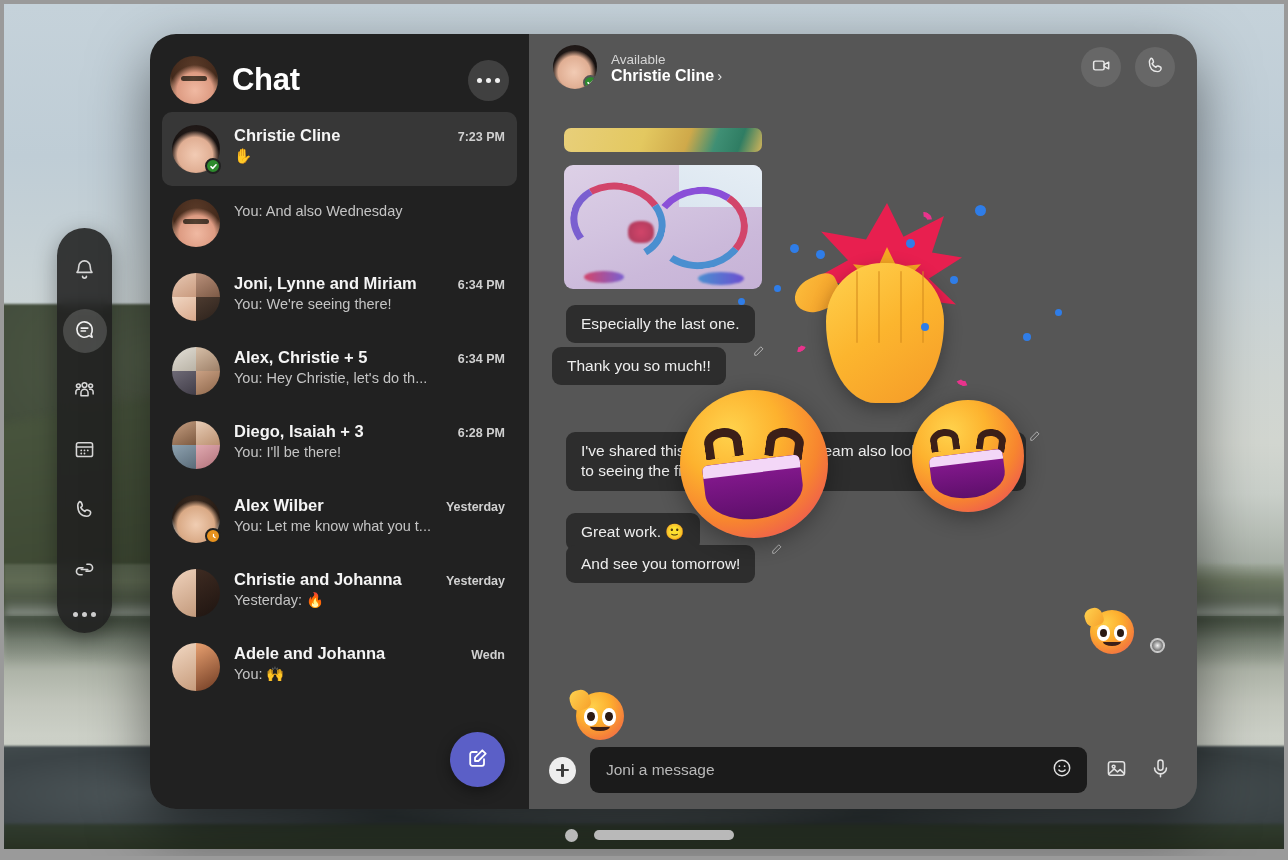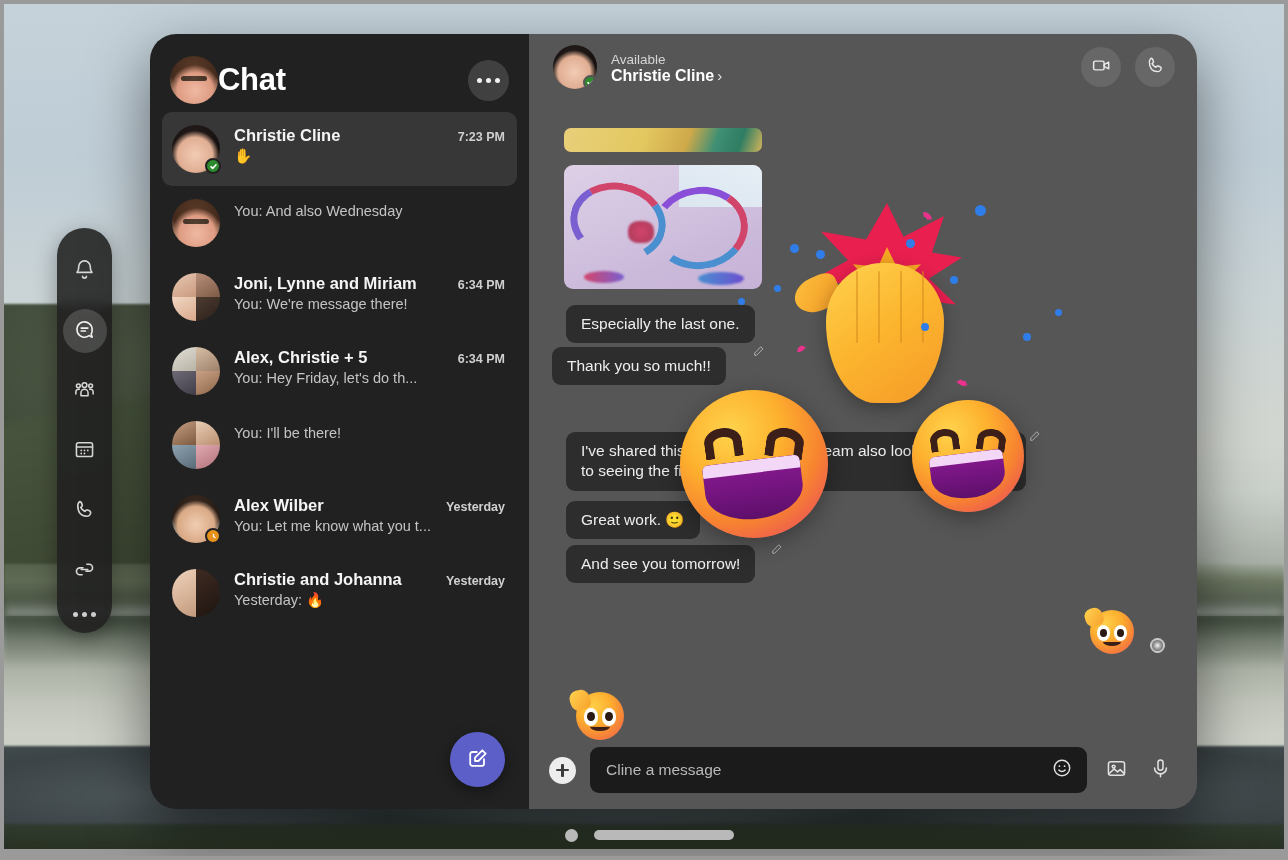--- a/index.html
+++ b/index.html
@@ -106,21 +106,21 @@
   }
 
   
   #sidebar {
     width:379px; height:100%;
     background:#212121;
     position:relative;
     display:flex; flex-direction:column;
   }
   #sidebar-header {
-    display:flex; align-items:center; padding:22px 20px 8px 20px; 
+    display:flex; align-items:center; padding:22px 20px 8px 20px; gap:14px;
   }
   .avatar {
     border-radius:50%; overflow:hidden; position:relative; flex:none;
     background:#5a4a42;
   }
   .av-megan {
     background:
       radial-gradient(circle at 52% 72%, #f0b9a2 0%, #dd9b82 42%, rgba(221,155,130,0) 60%),
       radial-gradient(circle at 50% 24%, #5a3a28 0%, #42291b 55%, rgba(66,41,27,0) 70%),
       linear-gradient(150deg,#8a6a52 0%, #6b4f3c 100%);
@@ -549,56 +549,60 @@
               <div style="background:linear-gradient(150deg,#f0d6c2,#d9a98c)"></div>
               <div style="background:linear-gradient(150deg,#4d3b30,#2b211b)"></div>
             </div>
           </div>
         </div>
         <div class="ci-body">
           <div class="ci-top">
             <span class="ci-name">Joni, Lynne and Miriam</span>
             <span class="ci-time">6:34 PM</span>
           </div>
-          <div class="ci-preview">You: We're message there!</div>
+          <div class="ci-preview">You: We're seeing there!</div>
         </div>
       </div>
 
       <div class="chat-item">
         <div class="ci-avatar">
           <div class="pic">
             <div class="mosaic g4">
               <div style="background:linear-gradient(150deg,#e4e0d8,#b9b3a6)"></div>
               <div style="background:linear-gradient(150deg,#d6bfa8,#9e8068)"></div>
               <div style="background:linear-gradient(150deg,#6e6a76,#413d48)"></div>
               <div style="background:linear-gradient(150deg,#caa184,#8b6448)"></div>
             </div>
           </div>
         </div>
         <div class="ci-body">
           <div class="ci-top">
             <span class="ci-name">Alex, Christie + 5</span>
             <span class="ci-time">6:34 PM</span>
           </div>
-          <div class="ci-preview">You: Hey Friday, let's do th...</div>
+          <div class="ci-preview">You: Hey Christie, let's do th...</div>
         </div>
       </div>
 
       <div class="chat-item">
         <div class="ci-avatar">
           <div class="pic">
             <div class="mosaic g4">
               <div style="background:linear-gradient(150deg,#c8a184,#7d5a40)"></div>
               <div style="background:linear-gradient(150deg,#e8cdb6,#bb9070)"></div>
               <div style="background:linear-gradient(150deg,#8ea2b0,#5a6b78)"></div>
               <div style="background:linear-gradient(150deg,#e0a9b0,#b07078)"></div>
             </div>
           </div>
         </div>
         <div class="ci-body">
+          <div class="ci-top">
+            <span class="ci-name">Diego, Isaiah + 3</span>
+            <span class="ci-time">6:28 PM</span>
+          </div>
           <div class="ci-preview">You: I'll be there!</div>
         </div>
       </div>
 
       <div class="chat-item">
         <div class="ci-avatar">
           <div class="pic" style="background:
                  radial-gradient(circle at 50% 62%, #f0cdb2 0%, #d9a985 48%, rgba(217,169,133,0) 64%),
                  radial-gradient(circle at 50% 22%, #3a2a20 0%, #241a13 60%, rgba(36,26,19,0) 74%),
                  linear-gradient(150deg,#8d9aa2 0%, #5d6a72 100%);"></div>
@@ -628,20 +632,37 @@
         </div>
         <div class="ci-body">
           <div class="ci-top">
             <span class="ci-name">Christie and Johanna</span>
             <span class="ci-time">Yesterday</span>
           </div>
           <div class="ci-preview">Yesterday: 🔥</div>
         </div>
       </div>
 
+      <div class="chat-item">
+        <div class="ci-avatar">
+          <div class="pic">
+            <div class="mosaic g2">
+              <div style="background:linear-gradient(150deg,#f2d9c4,#c79c7c)"></div>
+              <div style="background:linear-gradient(150deg,#e8a070,#6e3a22)"></div>
+            </div>
+          </div>
+        </div>
+        <div class="ci-body">
+          <div class="ci-top">
+            <span class="ci-name">Adele and Johanna</span>
+            <span class="ci-time">Wedn</span>
+          </div>
+          <div class="ci-preview">You: 🙌</div>
+        </div>
+      </div>
 
     </div>
 
     <div id="compose-btn">
       <span>
         <svg viewBox="0 0 24 24" fill="none" stroke="#fff" stroke-width="1.8" stroke-linecap="round" stroke-linejoin="round">
           <path d="M18 13.2v4.6a2 2 0 0 1-2 2H6.2a2 2 0 0 1-2-2V8a2 2 0 0 1 2-2h4.6"></path>
           <path d="M16.3 4.3 19.7 7.7 12.4 15H9v-3.4z"></path>
         </svg>
       </span>
@@ -679,21 +700,21 @@
           </svg>
         </span>
       </div>
     </div>
 
     <div id="messages"></div>
 
     <div id="compose-bar">
       <div id="plus-btn"></div>
       <div id="msg-input">
-        <span id="msg-placeholder">Cline a message</span>
+        <span id="msg-placeholder">Joni a message</span>
         <span class="input-icon">
           <span>
             <svg viewBox="0 0 24 24" fill="none" stroke="#e0e0e0" stroke-width="1.6" stroke-linecap="round">
               <circle cx="12" cy="12" r="8.4"></circle>
               <circle cx="9.2" cy="10" r=".95" fill="#e0e0e0" stroke="none"></circle>
               <circle cx="14.8" cy="10" r=".95" fill="#e0e0e0" stroke="none"></circle>
               <path d="M8.6 14.2a4.3 4.3 0 0 0 6.8 0"></path>
             </svg>
           </span>
         </span>
@@ -736,21 +757,21 @@
 <div class="bubble" style="left:552px; top:347px;">Thank you so much!!</div>
 <svg class="pencil" style="left:752px; top:345px;" viewBox="0 0 24 24" fill="none" stroke="#d8d8d8" stroke-width="1.8" stroke-linecap="round" stroke-linejoin="round">
     <path d="M16.8 3.8 20.2 7.2 8.4 19H5v-3.4z"></path>
   </svg>
 
 <div class="bubble" style="left:566px; top:432px; width:460px; max-width:460px;">I've shared this with the expanded team also looking forward to seeing the final thing.</div>
 <svg class="pencil" style="left:1028px; top:430px;" viewBox="0 0 24 24" fill="none" stroke="#d8d8d8" stroke-width="1.8" stroke-linecap="round" stroke-linejoin="round">
     <path d="M16.8 3.8 20.2 7.2 8.4 19H5v-3.4z"></path>
   </svg>
 
-<div class="bubble" style="left:566px; top:501px;">Great work. 🙂</div>
+<div class="bubble" style="left:566px; top:513px;">Great work. 🙂</div>
 <svg class="pencil" style="left:700px; top:499px;" viewBox="0 0 24 24" fill="none" stroke="#d8d8d8" stroke-width="1.8" stroke-linecap="round" stroke-linejoin="round">
     <path d="M16.8 3.8 20.2 7.2 8.4 19H5v-3.4z"></path>
   </svg>
 
 <div class="bubble" style="left:566px; top:545px;">And see you tomorrow!</div>
 <svg class="pencil" style="left:770px; top:543px;" viewBox="0 0 24 24" fill="none" stroke="#d8d8d8" stroke-width="1.8" stroke-linecap="round" stroke-linejoin="round">
     <path d="M16.8 3.8 20.2 7.2 8.4 19H5v-3.4z"></path>
   </svg>
 
 <div class="clap-wrap">

